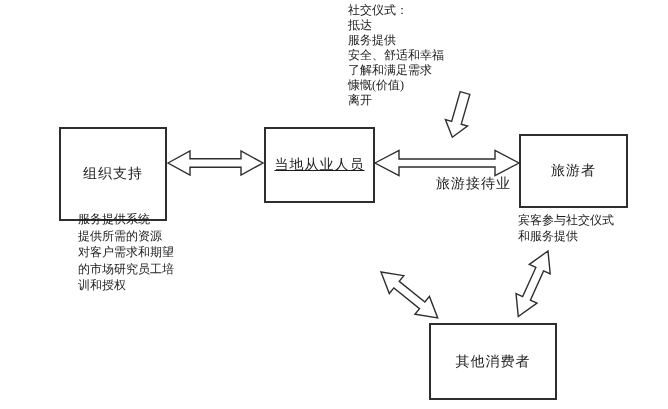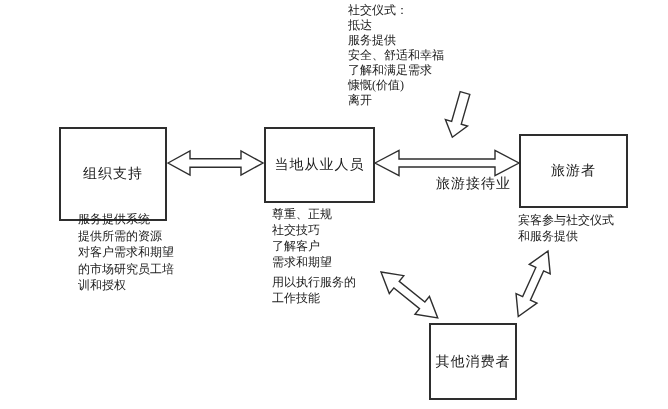--- a/index.html
+++ b/index.html
@@ -64,47 +64,39 @@
     <div class="ln">服务提供</div>
     <div class="ln">安全、舒适和幸福</div>
     <div class="ln">了解和满足需求</div>
     <div class="ln">慷慨(价值)</div>
     <div class="ln">离开</div>
   </div>
 
   <div class="box" style="left:59px;top:127px;width:108px;height:94px;">
     <span>组织支持</span>
   </div>
-  <div class="box" style="left:264px;top:127px;width:111px;height:76px;">
+  <div class="box" style="left:264px;top:127px;width:111px;height:76px;text-decoration:underline;">
     <span>当地从业人员</span>
   </div>
   <div class="box" style="left:519px;top:134px;width:109px;height:74px;">
     <span>旅游者</span>
   </div>
-  <div class="box" style="left:429px;top:323px;width:88px;height:77px;">
+  <div class="box" style="left:429px;top:323px;width:128px;height:77px;">
     <span>其他消费者</span>
   </div>
 
   <div class="arrow-label" style="left:436px;top:175px;">旅游接待业</div>
 
   <div class="tlist wide" style="left:78px;top:211px;">
     <div class="ln">服务提供系统</div>
     <div class="ln">提供所需的资源</div>
     <div class="ln">对客户需求和期望</div>
     <div class="ln">的市场研究员工培</div>
     <div class="ln">训和授权</div>
   </div>
 
-  <div class="tlist mid" style="left:272px;top:206px;">
-    <div class="ln">尊重、正规</div>
-    <div class="ln">社交技巧</div>
-    <div class="ln">了解客户</div>
-    <div class="ln">需求和期望</div>
-    <div class="ln gap">用以执行服务的</div>
-    <div class="ln">工作技能</div>
-  </div>
 
   <div class="tlist mid" style="left:518px;top:212px;">
     <div class="ln">宾客参与社交仪式</div>
     <div class="ln">和服务提供</div>
   </div>
 
 </div>
 
 </body></html>

